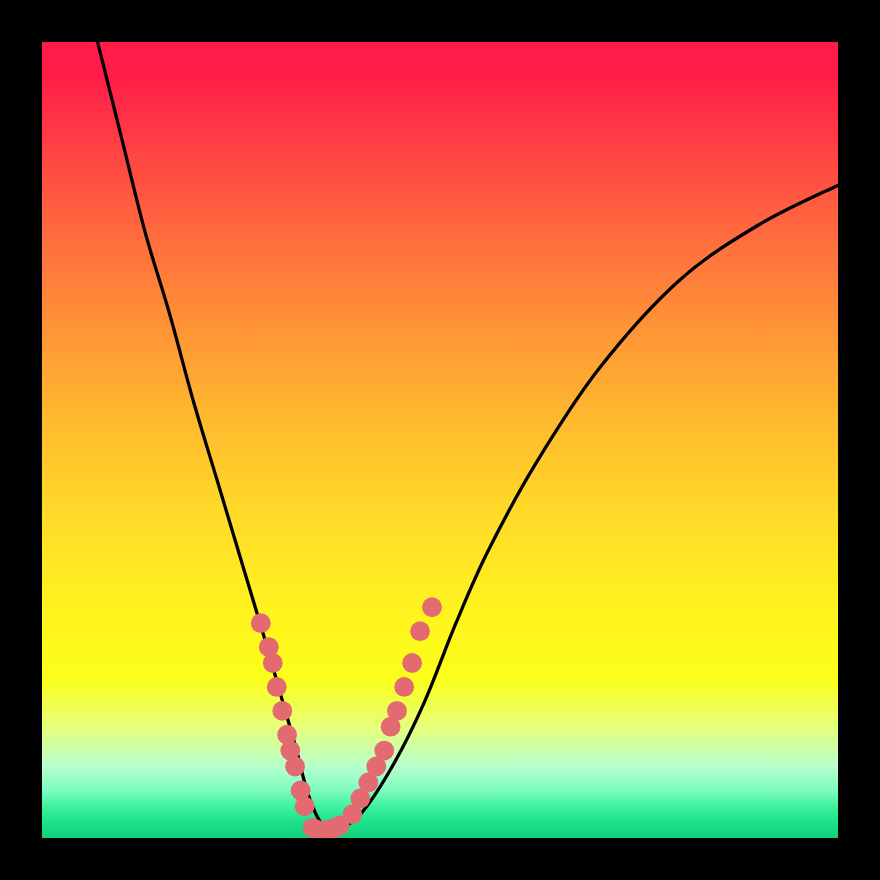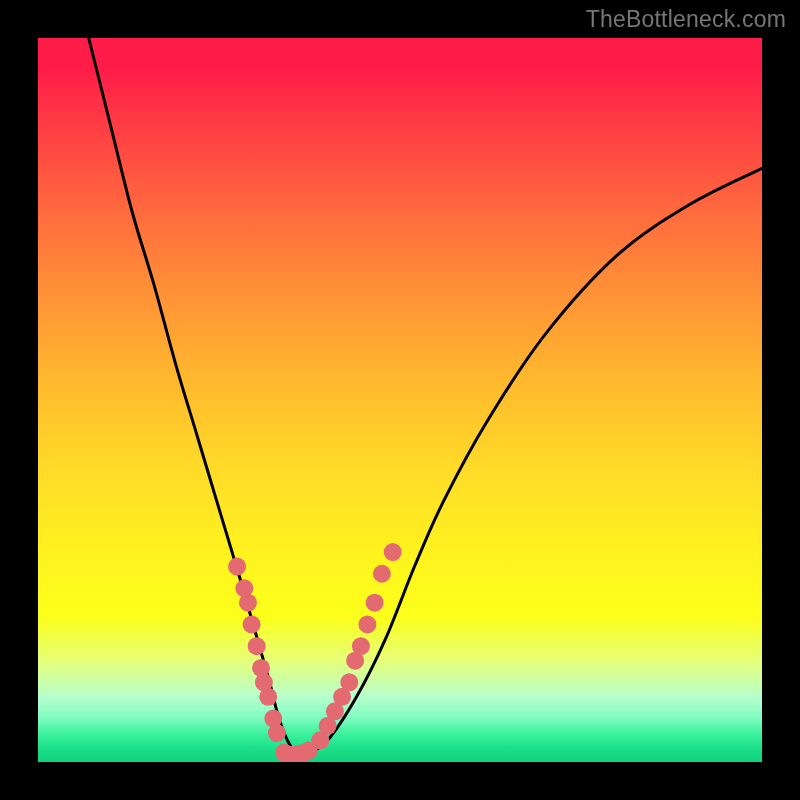--- a/index.html
+++ b/index.html
@@ -58,21 +58,20 @@
     font-size: 23px;
     letter-spacing: 0.2px;
     font-weight: 400;
     user-select: none;
   }
 </style>
 </head>
 <body>
 
 <div class="stage">
-  <div class="watermark">TheBottleneck.com</div>
   <div class="plot">
     <div class="gradient"></div>
     <svg class="curves" viewBox="0 0 724 724" preserveAspectRatio="none">
       <g id="line-group">
           <path d="M 50.68 0.00 C 54.30 14.48, 65.16 57.92, 72.40 86.88 C 79.64 115.84, 86.88 147.21, 94.12 173.76 C 101.36 200.31, 108.60 220.82, 115.84 246.16 C 123.08 271.50, 130.32 300.46, 137.56 325.80 C 144.80 351.14, 152.04 374.07, 159.28 398.20 C 166.52 422.33, 173.76 446.47, 181.00 470.60 C 188.24 494.73, 196.69 522.49, 202.72 543.00 C 208.75 563.51, 212.37 576.79, 217.20 593.68 C 222.03 610.57, 228.06 631.09, 231.68 644.36 C 235.30 657.63, 236.51 664.87, 238.92 673.32 C 241.33 681.77, 243.75 689.01, 246.16 695.04 C 248.57 701.07, 250.99 705.90, 253.40 709.52 C 255.81 713.14, 258.23 715.55, 260.64 716.76 C 263.05 717.97, 263.05 719.17, 267.88 716.76 C 272.71 714.35, 281.15 711.93, 289.60 702.28 C 298.05 692.63, 308.91 675.73, 318.56 658.84 C 328.21 641.95, 337.87 622.64, 347.52 600.92 C 357.17 579.20, 366.83 551.45, 376.48 528.52 C 386.13 505.59, 393.37 487.49, 405.44 463.36 C 417.51 439.23, 431.99 411.47, 448.88 383.72 C 465.77 355.97, 485.08 324.59, 506.80 296.84 C 528.52 269.09, 555.07 238.92, 579.20 217.20 C 603.33 195.48, 627.47 181.00, 651.60 166.52 C 675.73 152.04, 711.93 136.35, 724.00 130.32" fill="none" stroke="#000000" stroke-width="3" stroke-linecap="round"></path>
         </g>
       <g id="dot-group">
           <circle cx="199.10" cy="528.52" r="9" fill="#e46a72"></circle>
           <circle cx="206.34" cy="550.24" r="9" fill="#e46a72"></circle>
           <circle cx="209.96" cy="564.72" r="9" fill="#e46a72"></circle>

